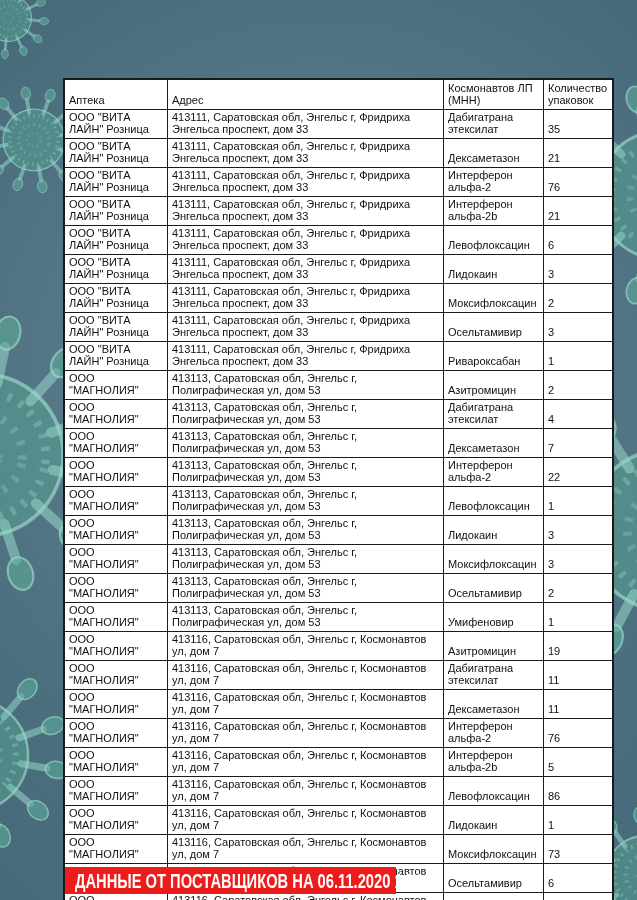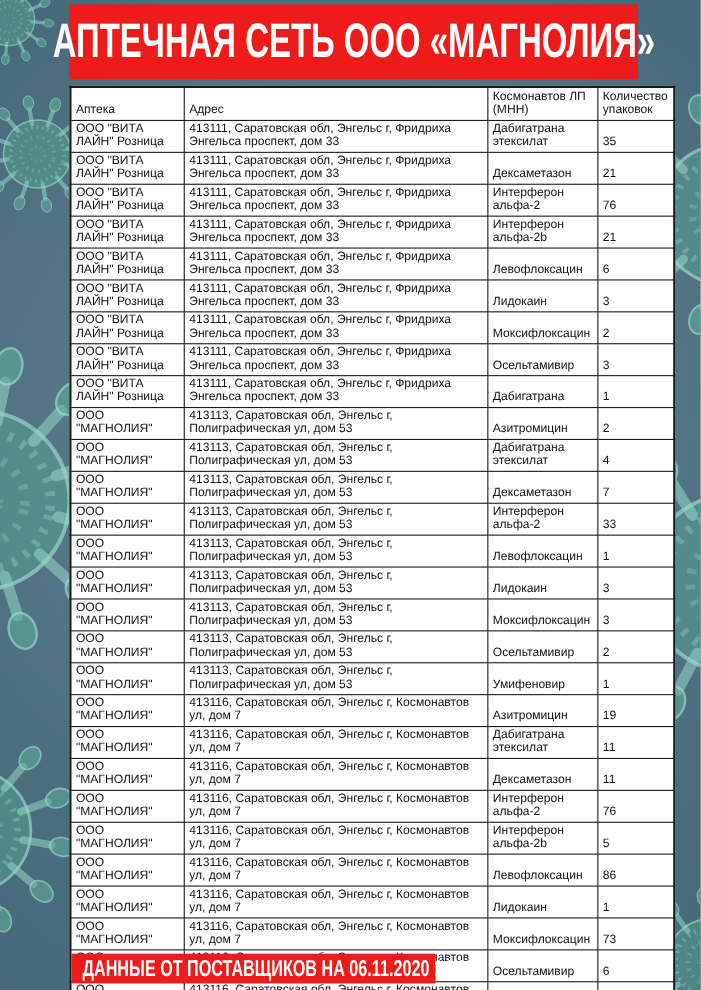--- a/index.html
+++ b/index.html
@@ -85,23 +85,20 @@
     <use href="#virus" transform="translate(-28,755) scale(1.0) rotate(40)"></use>
     <use href="#virus" transform="translate(34,140) scale(0.55) rotate(20)"></use>
     <use href="#virus" transform="translate(8,18) scale(0.42) rotate(65)"></use>
     <use href="#virus" transform="translate(662,195) scale(1.15) rotate(-15)"></use>
     <use href="#virus" transform="translate(668,530) scale(1.45) rotate(28)"></use>
     <use href="#virus" transform="translate(525,905) scale(0.95) rotate(-30)"></use>
     <use href="#virus" transform="translate(645,875) scale(0.7) rotate(55)"></use>
     <use href="#virus" transform="translate(300,912) scale(0.5) rotate(10)"></use>
   </svg>
 
-  <div class="title-banner">
-    <span class="title-text">АПТЕЧНАЯ СЕТЬ ООО «МАГНОЛИЯ»</span>
-  </div>
 
   <table class="pharm">
     <thead>
       <tr>
         <th class="col-pharmacy">Аптека</th>
         <th class="col-address">Адрес</th>
         <th class="col-drug">Космонавтов ЛП (МНН)</th>
         <th class="col-qty">Количество упаковок</th>
       </tr>
     </thead>
@@ -150,21 +147,21 @@
         </tr>
         <tr>
           <td class="col-pharmacy">ООО "ВИТА ЛАЙН" Розница</td>
           <td class="col-address">413111, Саратовская обл, Энгельс г, Фридриха Энгельса проспект, дом 33</td>
           <td class="col-drug">Осельтамивир</td>
           <td class="cell-qty">3</td>
         </tr>
         <tr>
           <td class="col-pharmacy">ООО "ВИТА ЛАЙН" Розница</td>
           <td class="col-address">413111, Саратовская обл, Энгельс г, Фридриха Энгельса проспект, дом 33</td>
-          <td class="col-drug">Дабигатрана</td>
+          <td class="col-drug">Ривароксабан</td>
           <td class="cell-qty">1</td>
         </tr>
         <tr>
           <td class="col-pharmacy">ООО "МАГНОЛИЯ"</td>
           <td class="col-address">413113, Саратовская обл, Энгельс г, Полиграфическая ул, дом 53</td>
           <td class="col-drug">Азитромицин</td>
           <td class="cell-qty">2</td>
         </tr>
         <tr>
           <td class="col-pharmacy">ООО "МАГНОЛИЯ"</td>
@@ -175,21 +172,21 @@
         <tr>
           <td class="col-pharmacy">ООО "МАГНОЛИЯ"</td>
           <td class="col-address">413113, Саратовская обл, Энгельс г, Полиграфическая ул, дом 53</td>
           <td class="col-drug">Дексаметазон</td>
           <td class="cell-qty">7</td>
         </tr>
         <tr>
           <td class="col-pharmacy">ООО "МАГНОЛИЯ"</td>
           <td class="col-address">413113, Саратовская обл, Энгельс г, Полиграфическая ул, дом 53</td>
           <td class="col-drug">Интерферон альфа-2</td>
-          <td class="cell-qty">33</td>
+          <td class="cell-qty">22</td>
         </tr>
         <tr>
           <td class="col-pharmacy">ООО "МАГНОЛИЯ"</td>
           <td class="col-address">413113, Саратовская обл, Энгельс г, Полиграфическая ул, дом 53</td>
           <td class="col-drug">Левофлоксацин</td>
           <td class="cell-qty">1</td>
         </tr>
         <tr>
           <td class="col-pharmacy">ООО "МАГНОЛИЯ"</td>
           <td class="col-address">413113, Саратовская обл, Энгельс г, Полиграфическая ул, дом 53</td>

